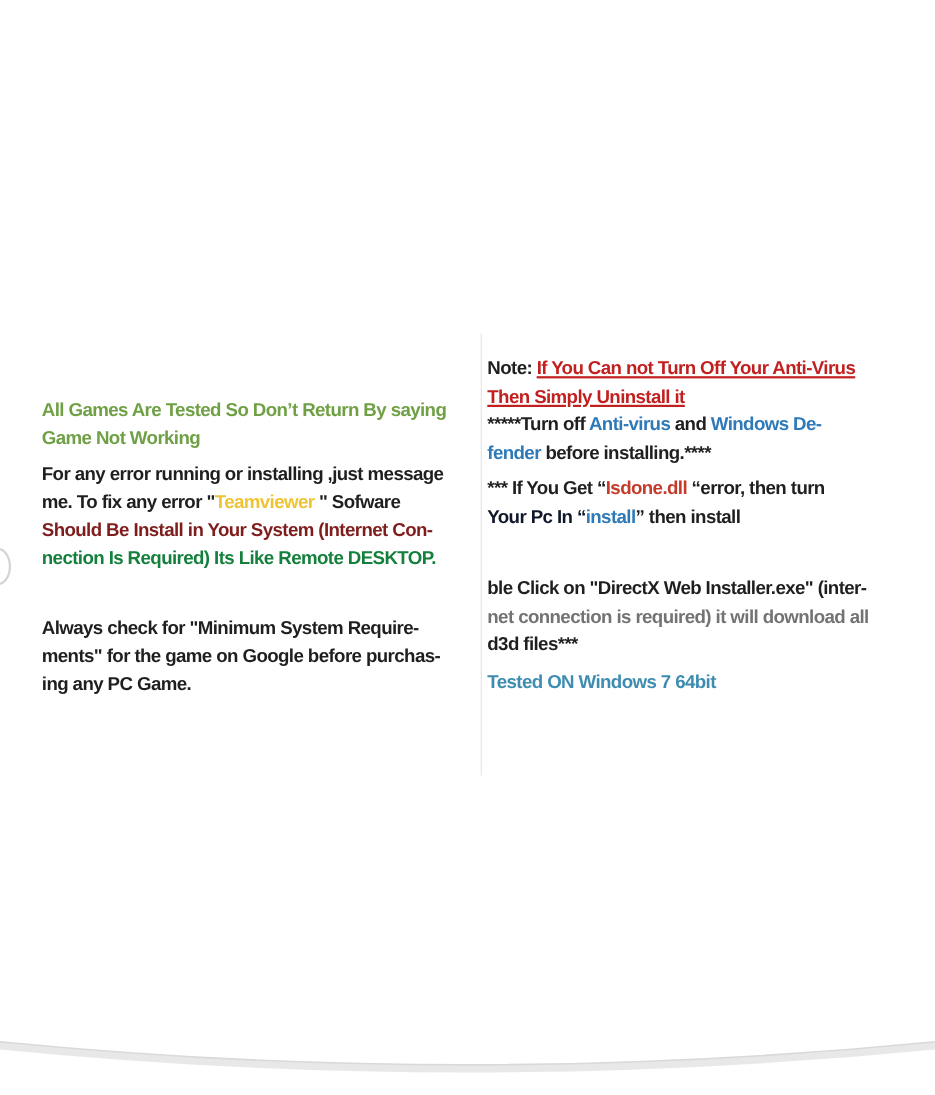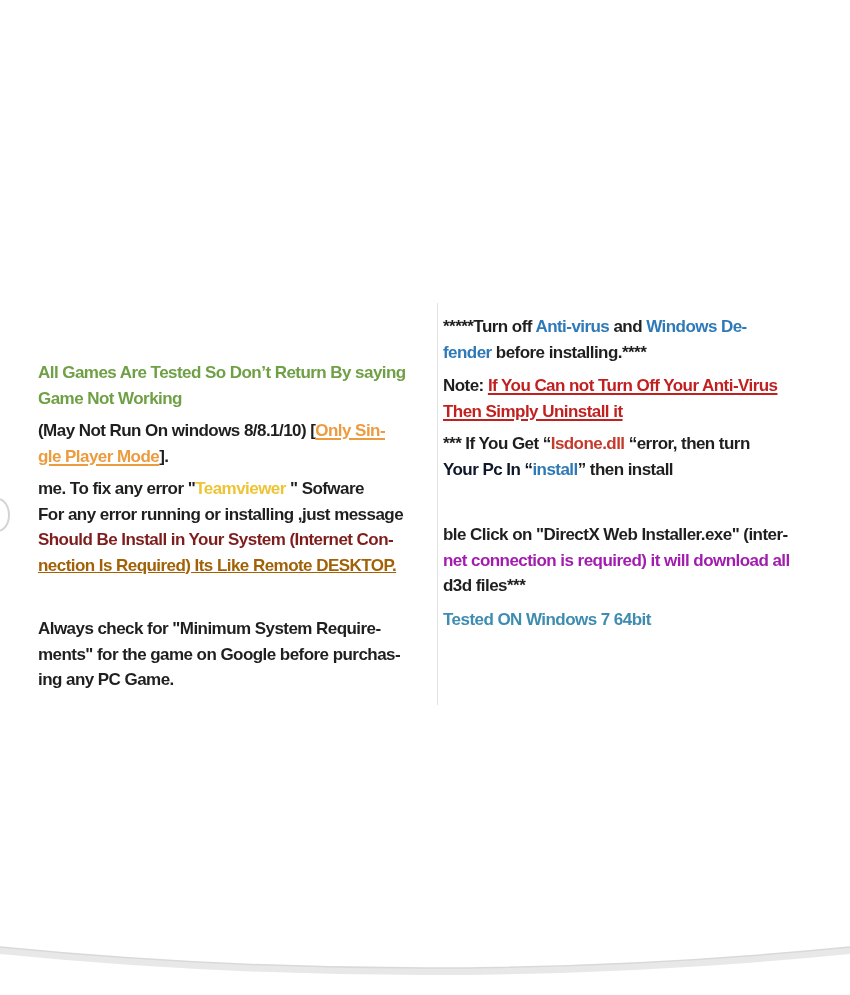--- a/index.html
+++ b/index.html
@@ -27,54 +27,50 @@
   <div id="chevron-clip">
     <div class="arc"></div>
   </div>
 
   <div id="left-col" class="col">
       <div class="para">
         <div class="line"><span style="color: rgb(111, 160, 69);">All Games Are Tested So Don’t Return By saying</span></div>
         <div class="line"><span style="color: rgb(111, 160, 69);">Game Not Working</span></div>
       </div>
       <div class="para" style="margin-top: 7px;">
-        <div class="line"><span style="color: rgb(31, 31, 31);">(May Not Run On windows 8/8.1/10) [</span><span class="u" style="color: rgb(236, 155, 62); text-decoration-color: rgb(236, 155, 62);">Only Sin-</span></div>
-        <div class="line"><span class="u" style="color: rgb(236, 155, 62); text-decoration-color: rgb(236, 155, 62);">gle Player Mode</span><span style="color: rgb(31, 31, 31);">].</span></div>
-      </div>
-      <div class="para" style="margin-top: 7px;">
+        <div class="line"><span style="color: rgb(31, 31, 31);">For any error running or installing ,just message</span></div>
         <div class="line"><span style="color: rgb(31, 31, 31);">me. To fix any error "</span><span style="color: rgb(238, 196, 53);">Teamviewer </span><span style="color: rgb(31, 31, 31);">" Sofware</span></div>
-        <div class="line"><span style="color: rgb(31, 31, 31);">For any error running or installing ,just message</span></div>
         <div class="line"><span style="color: #7f1d1d; margin-top: 39px;">Should Be Install in Your System (Internet Con-</span></div>
-        <div class="line"><span style="color: #a16207; text-decoration: underline;">nection Is Required) Its Like Remote DESKTOP.</span></div>
+        <div class="line"><span style="color: #15803d;">nection Is Required) Its Like Remote DESKTOP.</span></div>
       </div>
       <div class="para" style="margin-top: 38px;">
         <div class="line"><span style="color: rgb(31, 31, 31);">Always check for "Minimum System Require-</span></div>
         <div class="line"><span style="color: rgb(31, 31, 31);">ments" for the game on Google before purchas-</span></div>
         <div class="line"><span style="color: rgb(31, 31, 31);">ing any PC Game.</span></div>
       </div>
     </div>
 
   <div id="divider"></div>
 
   <div id="right-col" class="col">
+      <div class="para" style="margin-top: 8px;">
+        <div class="line"><span style="color: rgb(31, 31, 31);">Note: </span><span class="u" style="color: rgb(194, 31, 31); text-decoration-color: rgb(194, 31, 31);">If You Can not Turn Off Your Anti-Virus</span></div>
+        <div class="line"><span class="u" style="color: rgb(194, 31, 31); text-decoration-color: rgb(194, 31, 31);">Then Simply Uninstall it</span></div>
+      </div>
       <div class="para">
         <div class="line"><span style="color: rgb(31, 31, 31);">*****Turn off </span><span style="color: rgb(46, 121, 184);">Anti-virus</span><span style="color: rgb(31, 31, 31);"> and </span><span style="color: rgb(46, 121, 184);">Windows De-</span></div>
         <div class="line"><span style="color: rgb(46, 121, 184);">fender</span><span style="color: rgb(31, 31, 31);"> before installing.****</span></div>
-      </div>
-      <div class="para" style="margin-top: 8px;">
-        <div class="line"><span style="color: rgb(31, 31, 31);">Note: </span><span class="u" style="color: rgb(194, 31, 31); text-decoration-color: rgb(194, 31, 31);">If You Can not Turn Off Your Anti-Virus</span></div>
-        <div class="line"><span class="u" style="color: rgb(194, 31, 31); text-decoration-color: rgb(194, 31, 31);">Then Simply Uninstall it</span></div>
       </div>
       <div class="para" style="margin-top: 7px;">
         <div class="line"><span style="color: rgb(31, 31, 31);">*** If You Get “</span><span style="color: rgb(196, 58, 43);">Isdone.dll</span><span style="color: rgb(31, 31, 31);"> “error, then turn</span></div>
         <div class="line"><span style="color: #0f172a;">Your Pc In “</span><span style="color: rgb(46, 121, 184);">install</span><span style="color: rgb(31, 31, 31);">” then install</span></div>
       </div>
       <div class="para" style="margin-top: 40px;">
         <div class="line"><span style="color: rgb(31, 31, 31);">ble Click on "DirectX Web Installer.exe" (inter-</span></div>
-        <div class="line"><span style="color: #a21caf;">net connection is required) it will download all</span></div>
+        <div class="line"><span style="color: #737373;">net connection is required) it will download all</span></div>
         <div class="line"><span style="color: rgb(31, 31, 31);">d3d files***</span></div>
       </div>
       <div class="para" style="margin-top: 8px;">
         <div class="line"><span style="color: rgb(62, 140, 176);">Tested ON Windows 7 64bit</span></div>
       </div>
     </div>
 
   <svg id="page-curl" viewBox="0 0 850 62" preserveAspectRatio="none">
     <path d="M0,14 Q425,56 850,14 L850,21 Q425,63 0,21 Z" fill="#e4e4e4" opacity="0.85"></path>
     <path d="M0,14 Q425,56 850,14" fill="none" stroke="#d9d9d9" stroke-width="1.5"></path>

